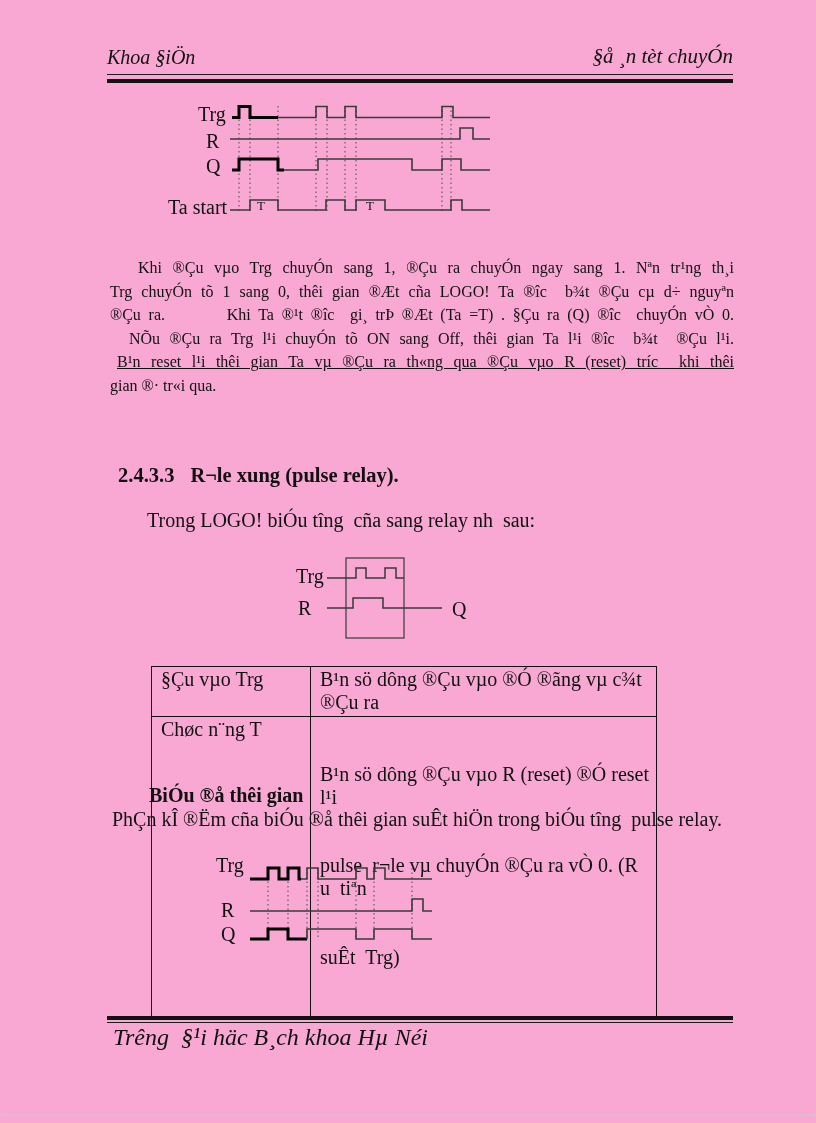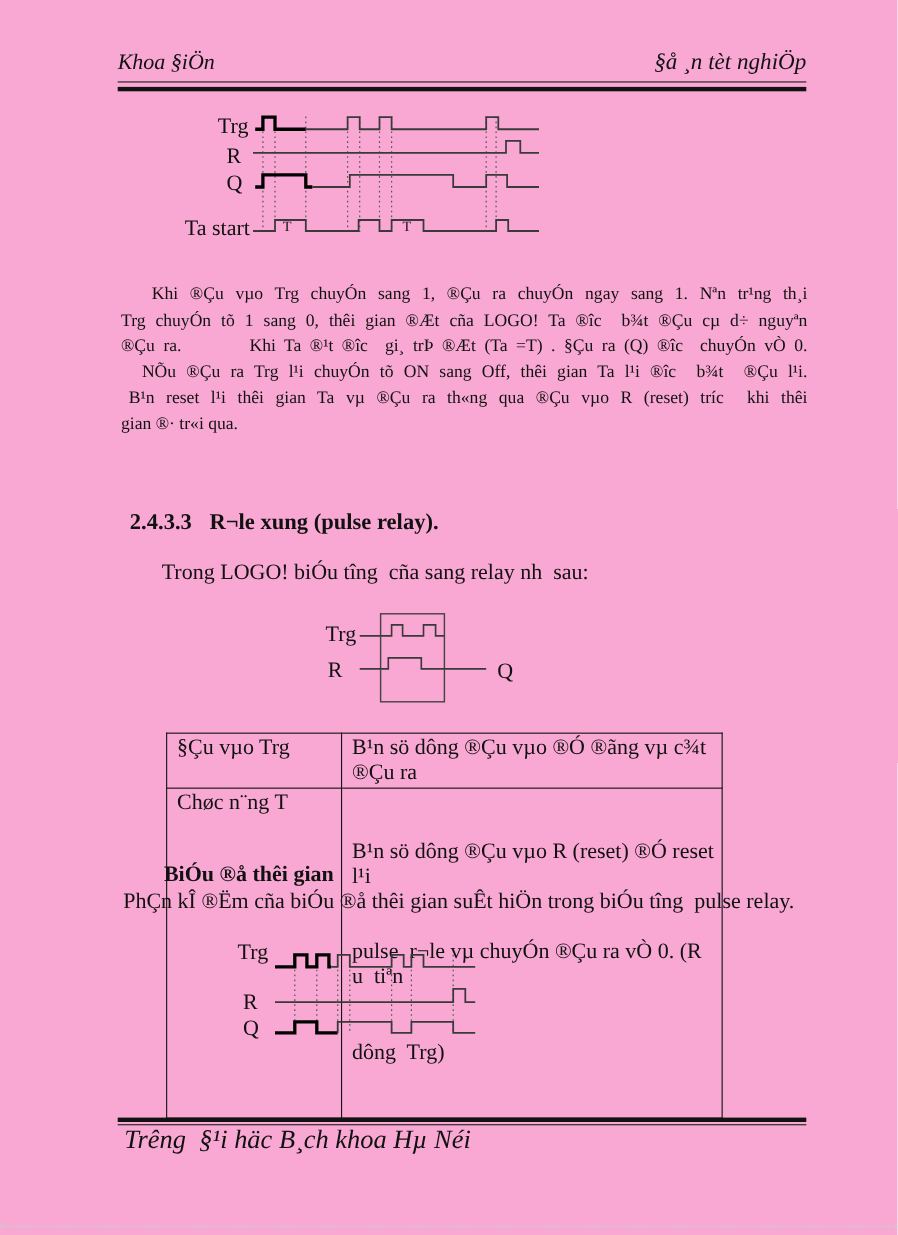--- a/index.html
+++ b/index.html
@@ -15,21 +15,21 @@
   .foot-thin{left:107px;top:1022px;width:626px;border-top:1.5px solid #1c1c1c;}
   .foot-text{left:113px;top:1024px;font-style:italic;font-size:24px;}
   .page-num{left:113px;top:1048px;width:616px;text-align:center;font-size:19px;}
   .page-edge{left:0;top:1114px;width:816px;border-top:2px dotted #c9c9c9;}
   
   .para1{left:110px;top:256px;width:624px;font-size:16px;line-height:23.6px;}
   .jline{white-space:pre-wrap;text-align:justify;text-align-last:justify;}
   .jline.last{text-align-last:left;}
   .ind28{padding-left:28px;}
   .ind19{padding-left:19px;}
-  .ind7{padding-left:7px;}
+  .ind7{padding-left:7px;text-decoration:underline;}
   .heading{left:118px;top:464px;font-size:20.5px;font-weight:bold;}
   .heading .num{display:inline-block;margin-right:16px;}
   .intro{left:147px;top:509px;font-size:20px;}
   .tbl{left:151px;top:666px;border-collapse:collapse;table-layout:fixed;width:506px;
        font-size:20px;line-height:22.8px;}
   .tbl td{border:1.6px solid #111;padding:1px 7px 2px 9px;vertical-align:top;}
   .tbl .c1{width:142px;}
   .timing-h{left:149px;top:784px;font-size:20px;font-weight:bold;}
   .timing-t{left:112px;top:808px;font-size:20px;white-space:pre-wrap;}
   
@@ -41,21 +41,21 @@
   .lbl-sm{font-family:"Liberation Serif",serif;font-size:13px;fill:#111;}
   .symline{fill:none;stroke:#3a3a3a;stroke-width:1.5;}
   .symbox{fill:none;stroke:#444;stroke-width:1.3;}
 </style>
 </head>
 <body>
 
 <div class="page">
 
   <div class="abs hdr-left">Khoa §iÖn</div>
-  <div class="abs hdr-right">§å ¸n tèt nghiÖp</div>
+  <div class="abs hdr-right">§å ¸n tèt chuyÓn</div>
   <div class="abs rule-thin-top"></div>
   <div class="abs rule-thick"></div>
 
   <svg class="abs" style="left:160px;top:98px;" width="340" height="125" viewBox="0 0 340 125">
     <g>
       <path class="dash" d="M79,8V113 M90,8V113 M118,8V113 M156,8V113 M167,8V113 M185,8V113 M196,8V113 M282,8V113 M291,8V113"></path>
     </g>
     <path class="wfb" d="M72,19.5 H79 V8.5 H90 V19.5 H118"></path>
     <path class="wf" d="M118,19.5 H156 V8.5 H167 V19.5 H185 V8.5 H196 V19.5 H282 V8.5 H293 V19.5 H330"></path>
     <path class="wf" d="M70,41 H300 V30 H313 V41 H330"></path>
@@ -98,21 +98,21 @@
     <tbody>
         <tr>
       <td class="c1">§Çu vµo Trg</td>
       <td>B¹n sö dông ®Çu vµo ®Ó ®ãng vµ c¾t ®Çu ra</td>
     </tr>
     <tr>
       <td class="c1">Chøc n¨ng T</td>
       <td style="white-space:pre-wrap;">
         <div>B¹n sö dông ®Çu vµo R (reset) ®Ó reset l¹i</div>
         <div>pulse  r¬le vµ chuyÓn ®Çu ra vÒ 0. (R u  tiªn</div>
-        <div>dông  Trg)</div>
+        <div>suÊt  Trg)</div>
       </td>
     </tr>
   </tbody>
     </table>
 
   <div class="abs timing-h">BiÓu ®å thêi gian</div>
   <div class="abs timing-t">PhÇn kÎ ®Ëm cña biÓu ®å thêi gian suÊt hiÖn trong biÓu tîng  pulse relay.</div>
 
   <svg class="abs" style="left:205px;top:848px;" width="240" height="100" viewBox="0 0 240 100">
     <g>

